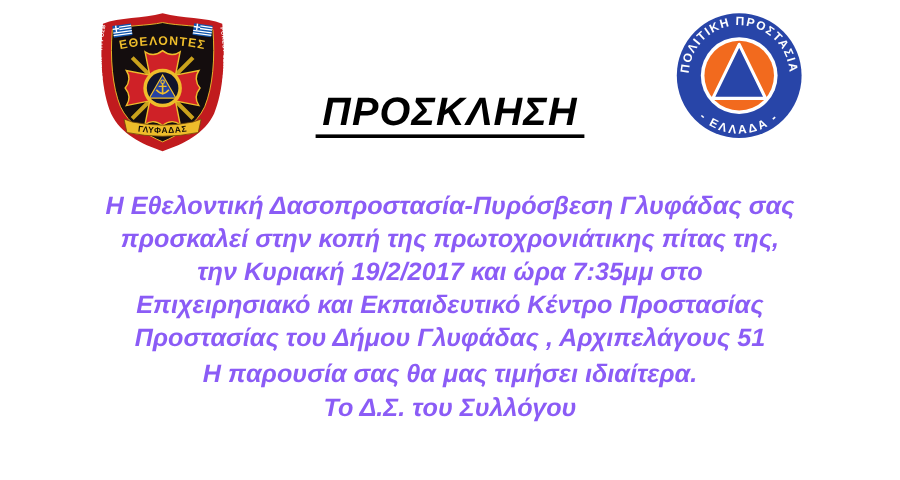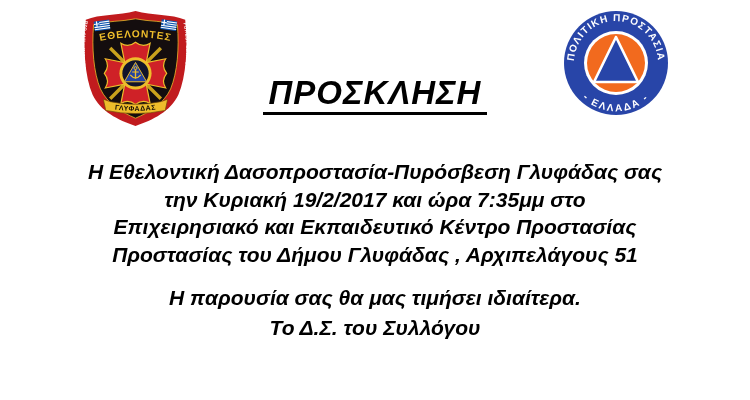--- a/index.html
+++ b/index.html
@@ -12,24 +12,24 @@
   .logo-right{left:562px;top:9px;width:108px;height:108px;}
   .title-wrap{position:absolute;top:76px;left:0;right:0;text-align:center;}
   .title{
     display:inline-block;font-size:33px;font-weight:bold;font-style:italic;
     letter-spacing:1px;line-height:1;color:#000;
     border-bottom:3px solid #000;padding:0 6px 3px 6px;text-align:center;
   }
   .body-text{
     position:absolute;top:158px;left:50%;transform:translateX(-50%);
     width:640px;text-align:center;
-    font-size:21px;font-weight:bold;font-style:italic;line-height:27.5px;color:#000000;
+    font-size:21px;font-weight:bold;font-style:italic;line-height:27.5px;color:#8b5cf6;
   }
   .line{white-space:nowrap;}
-  .p2{margin-top:16px;}
+  .p2{margin-top:2px;}
   .p3{margin-top:2px;}
   svg text, svg textPath{font-family:"Liberation Sans",sans-serif;}
   .ring-text{font-family:"Liberation Serif",serif;}
 </style>
 </head>
 <body>
 
 <div class="page">
 
   <svg class="logo logo-left" viewBox="0 0 118 122" aria-hidden="true">
@@ -115,20 +115,21 @@
     <text class="ring-text" font-size="10" font-weight="bold" fill="#ffffff" letter-spacing="1.2" text-anchor="middle">
       <textPath href="#cp-top" startOffset="50%">ΠΟΛΙΤΙΚΗ ΠΡΟΣΤΑΣΙΑ</textPath>
     </text>
     <text class="ring-text" font-size="10" font-weight="bold" fill="#ffffff" letter-spacing="2" text-anchor="middle">
       <textPath href="#cp-bottom" startOffset="50%">- ΕΛΛΑΔΑ -</textPath>
     </text>
   </svg>
 
   <div class="body-text">
     <div class="line">Η Εθελοντική Δασοπροστασία-Πυρόσβεση Γλυφάδας σας</div>
+    <div class="line">προσκαλεί στην κοπή της πρωτοχρονιάτικης πίτας της,</div>
     <div class="line">την Κυριακή 19/2/2017 και ώρα 7:35μμ στο</div>
     <div class="line">Επιχειρησιακό και Εκπαιδευτικό Κέντρο Προστασίας</div>
     <div class="line">Προστασίας του Δήμου Γλυφάδας , Αρχιπελάγους 51</div>
     <div class="line p2">Η παρουσία σας θα μας τιμήσει ιδιαίτερα.</div>
     <div class="line p3">Το Δ.Σ. του Συλλόγου</div>
   </div>
 
 </div>
 
 </body></html>

